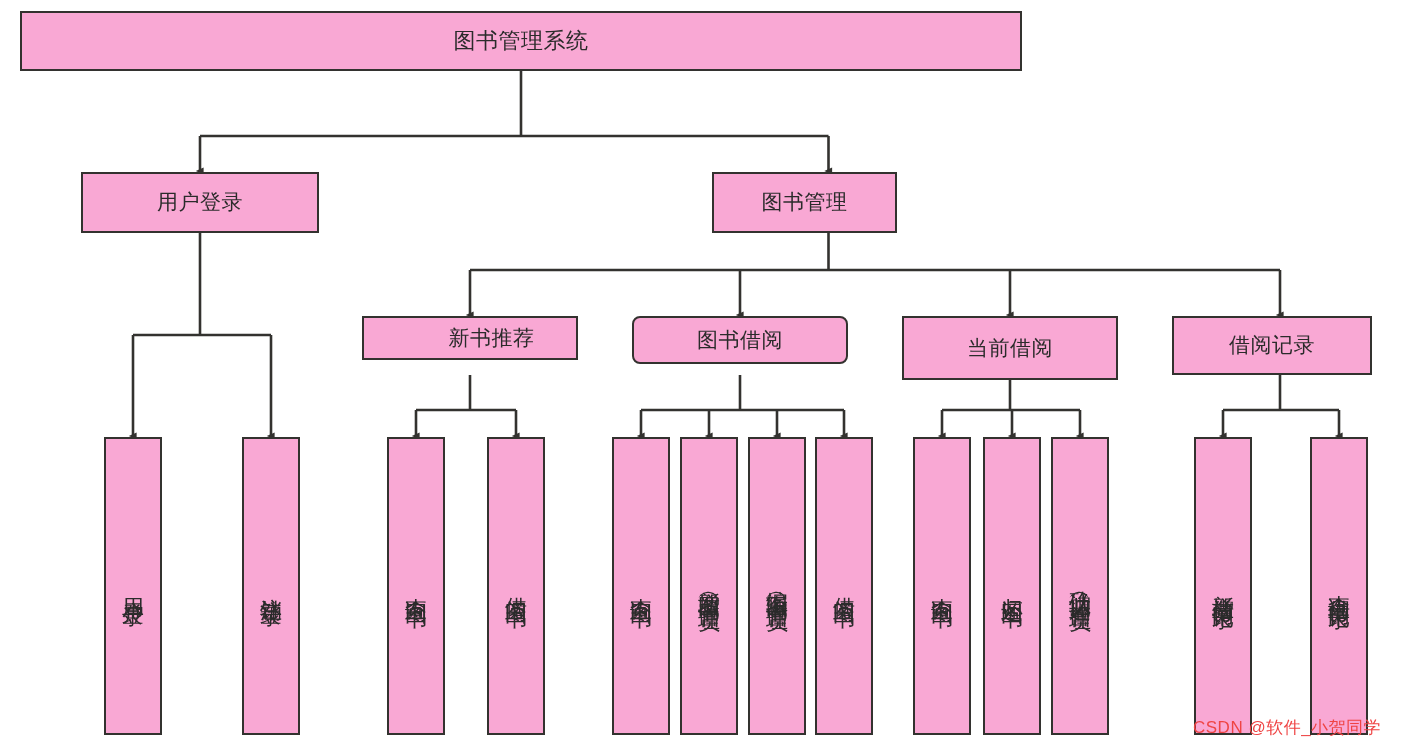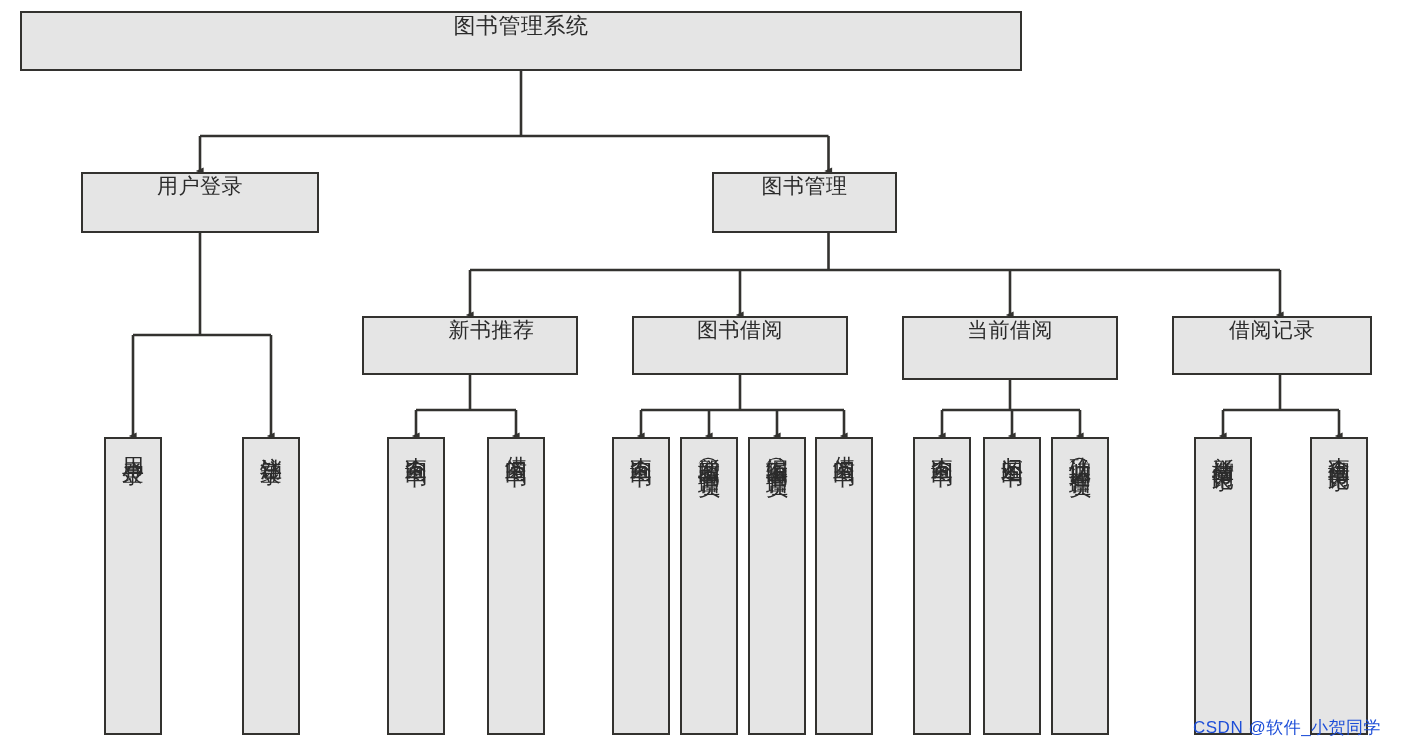--- a/index.html
+++ b/index.html
@@ -21,24 +21,24 @@
     position: absolute;
     left: 0;
     top: 0;
     width: 1405px;
     height: 747px;
   }
   .node {
     position: absolute;
     box-sizing: border-box;
     border: 2px solid #33322f;
-    background: #e5e5e5;
+    background: #f9a8d4;
     color: #2b2b2b;
     display: flex;
-    align-items: flex-start;
+    align-items: center;
     justify-content: center;
     overflow: hidden;
   }
   .node-label {
     display: block;
     text-align: center;
     line-height: 1.18;
     letter-spacing: 0.5px;
     white-space: nowrap;
   }
@@ -114,24 +114,24 @@
     <span class="node-label">图书管理系统</span>
   </div>
 
   <div class="node horizontal" id="node-user-login" style="left: 81px; top: 172px; width: 238px; height: 61px;">
     <span class="node-label">用户登录</span>
   </div>
   <div class="node horizontal" id="node-book-manage" style="left: 712px; top: 172px; width: 185px; height: 61px;">
     <span class="node-label">图书管理</span>
   </div>
 
-  <div class="node horizontal" id="node-new-book-recommend" style="left: 362px; top: 316px; width: 216px; height: 59px; padding-left: 43px;">
+  <div class="node horizontal" id="node-new-book-recommend" style="left: 362px; top: 316px; width: 216px; height: 44px; padding-left: 43px;">
     <span class="node-label">新书推荐</span>
   </div>
-  <div class="node horizontal" id="node-book-borrow" style="left: 632px; top: 316px; width: 216px; height: 59px;">
+  <div class="node horizontal" id="node-book-borrow" style="left: 632px; top: 316px; width: 216px; height: 48px; border-radius: 8px;">
     <span class="node-label">图书借阅</span>
   </div>
   <div class="node horizontal" id="node-current-borrow" style="left: 902px; top: 316px; width: 216px; height: 64px;">
     <span class="node-label">当前借阅</span>
   </div>
   <div class="node horizontal" id="node-borrow-record" style="left: 1172px; top: 316px; width: 200px; height: 59px;">
     <span class="node-label">借阅记录</span>
   </div>
 
   <div id="leaf-layer">
@@ -169,15 +169,15 @@
         <span class="node-label">确认归还（管理员）</span>
       </div>
       <div class="node vertical" id="node-leaf-add-record" style="left: 1194px; top: 437px; width: 58px; height: 298px;">
         <span class="node-label">新增借阅记录</span>
       </div>
       <div class="node vertical" id="node-leaf-query-record" style="left: 1310px; top: 437px; width: 58px; height: 298px;">
         <span class="node-label">查询借阅记录</span>
       </div>
     </div>
 
-  <div class="watermark" style="left: 1193px; top: 716px; color: #1d4ed8;">CSDN @软件_小贺同学</div>
+  <div class="watermark" style="left: 1193px; top: 716px; color: #ef4444;">CSDN @软件_小贺同学</div>
 
 </div>
 
 </body></html>

